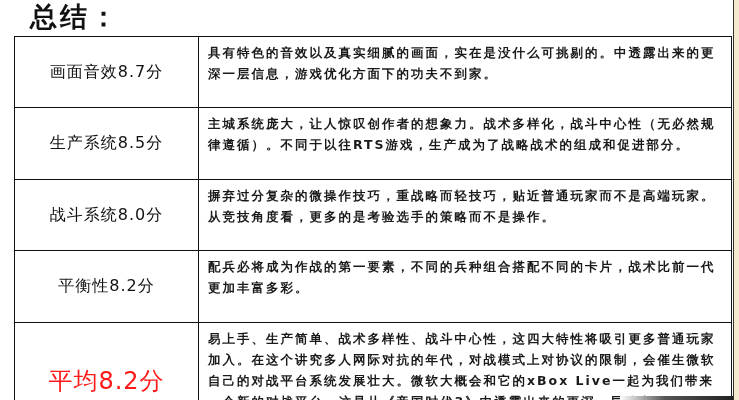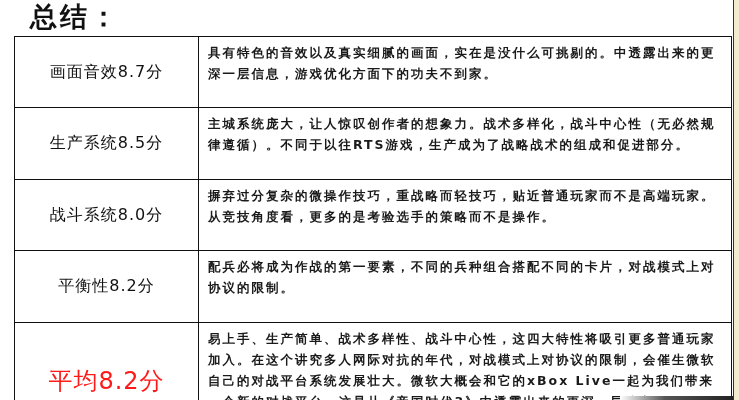--- a/index.html
+++ b/index.html
@@ -65,21 +65,21 @@
   <tr class="r2">
     <td class="label">生产系统8.5分</td>
     <td class="desc">主城系统庞大，让人惊叹创作者的想象力。战术多样化，战斗中心性（无必然规律遵循）。不同于以往RTS游戏，生产成为了战略战术的组成和促进部分。</td>
   </tr>
   <tr class="r3">
     <td class="label">战斗系统8.0分</td>
     <td class="desc">摒弃过分复杂的微操作技巧，重战略而轻技巧，贴近普通玩家而不是高端玩家。从竞技角度看，更多的是考验选手的策略而不是操作。</td>
   </tr>
   <tr class="r5">
     <td class="label">平衡性8.2分</td>
-    <td class="desc">配兵必将成为作战的第一要素，不同的兵种组合搭配不同的卡片，对战模式上对协议的限制。</td>
+    <td class="desc">配兵必将成为作战的第一要素，不同的兵种组合搭配不同的卡片，战术比前一代更加丰富多彩。</td>
   </tr>
   <tr class="r6">
     <td class="label avg">平均8.2分</td>
     <td class="desc">易上手、生产简单、战术多样性、战斗中心性，这四大特性将吸引更多普通玩家加入。在这个讲究多人网际对抗的年代，对战模式上对协议的限制，会催生微软自己的对战平台系统发展壮大。微软大概会和它的xBox Live一起为我们带来一个新的对战平台，这是从《帝国时代3》中透露出来的更深一层信息。</td>
   </tr>
 </tbody>
   </table>
 
 <div class="right-strip"></div>
 <div class="bottom-shadow"></div>

